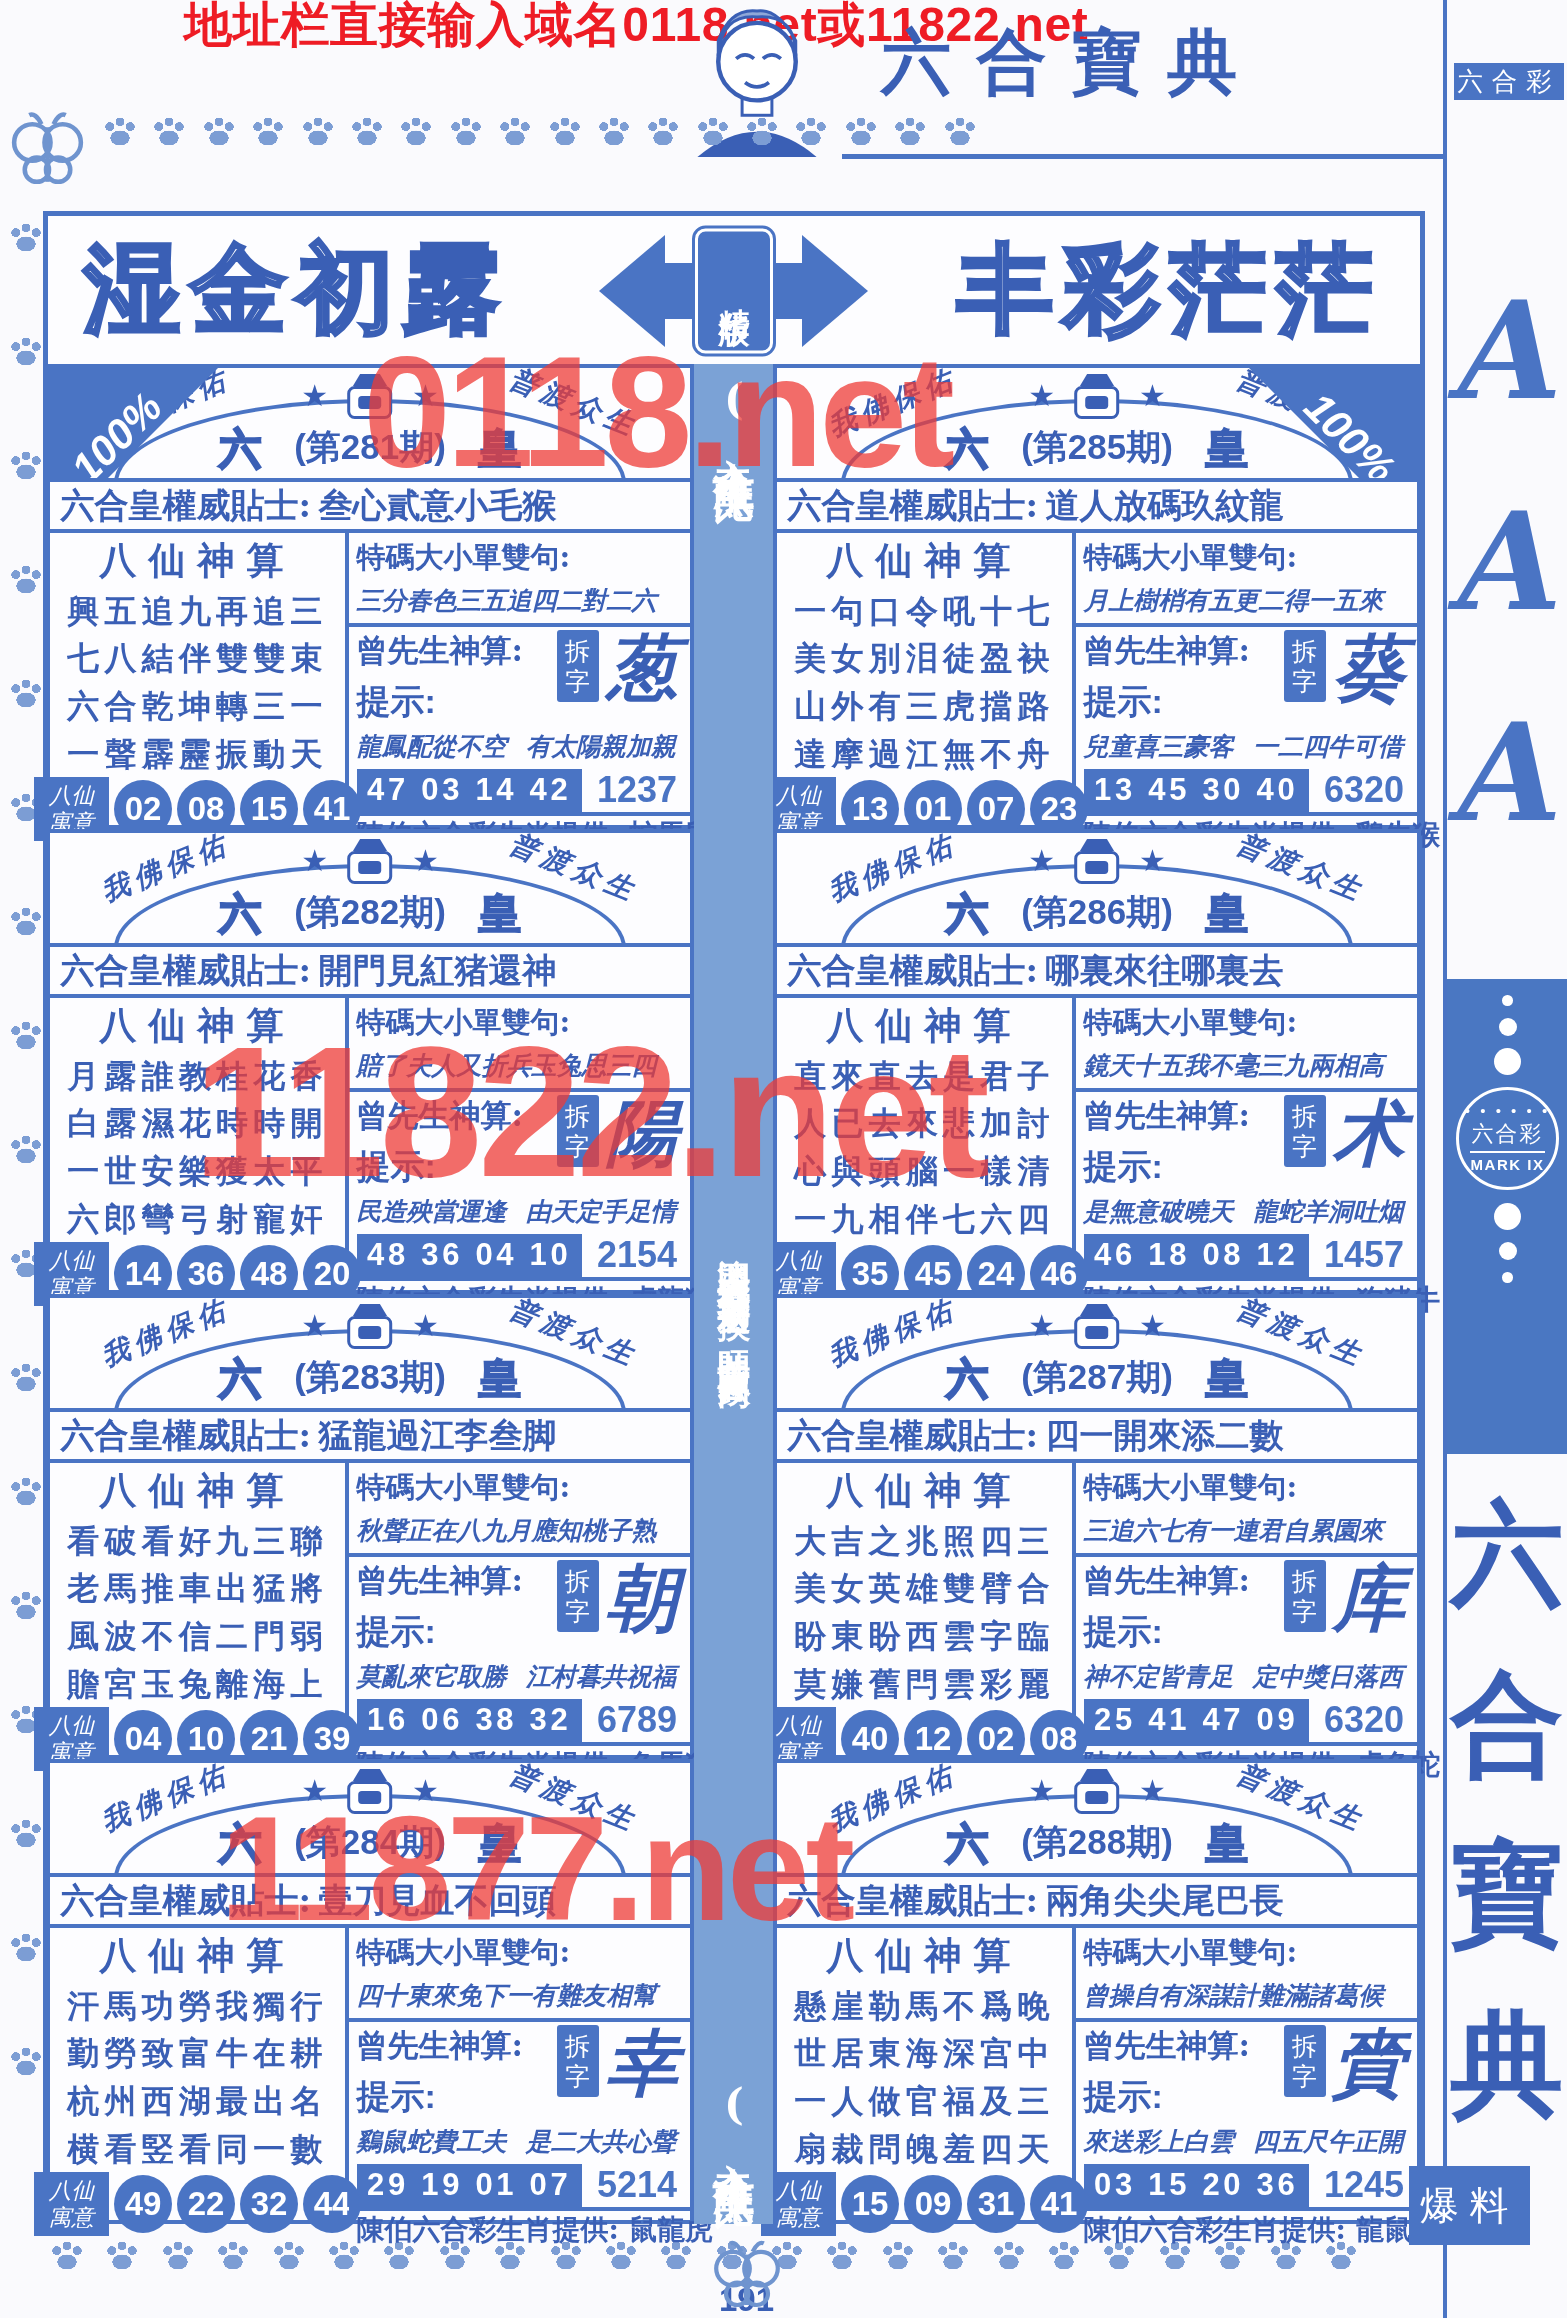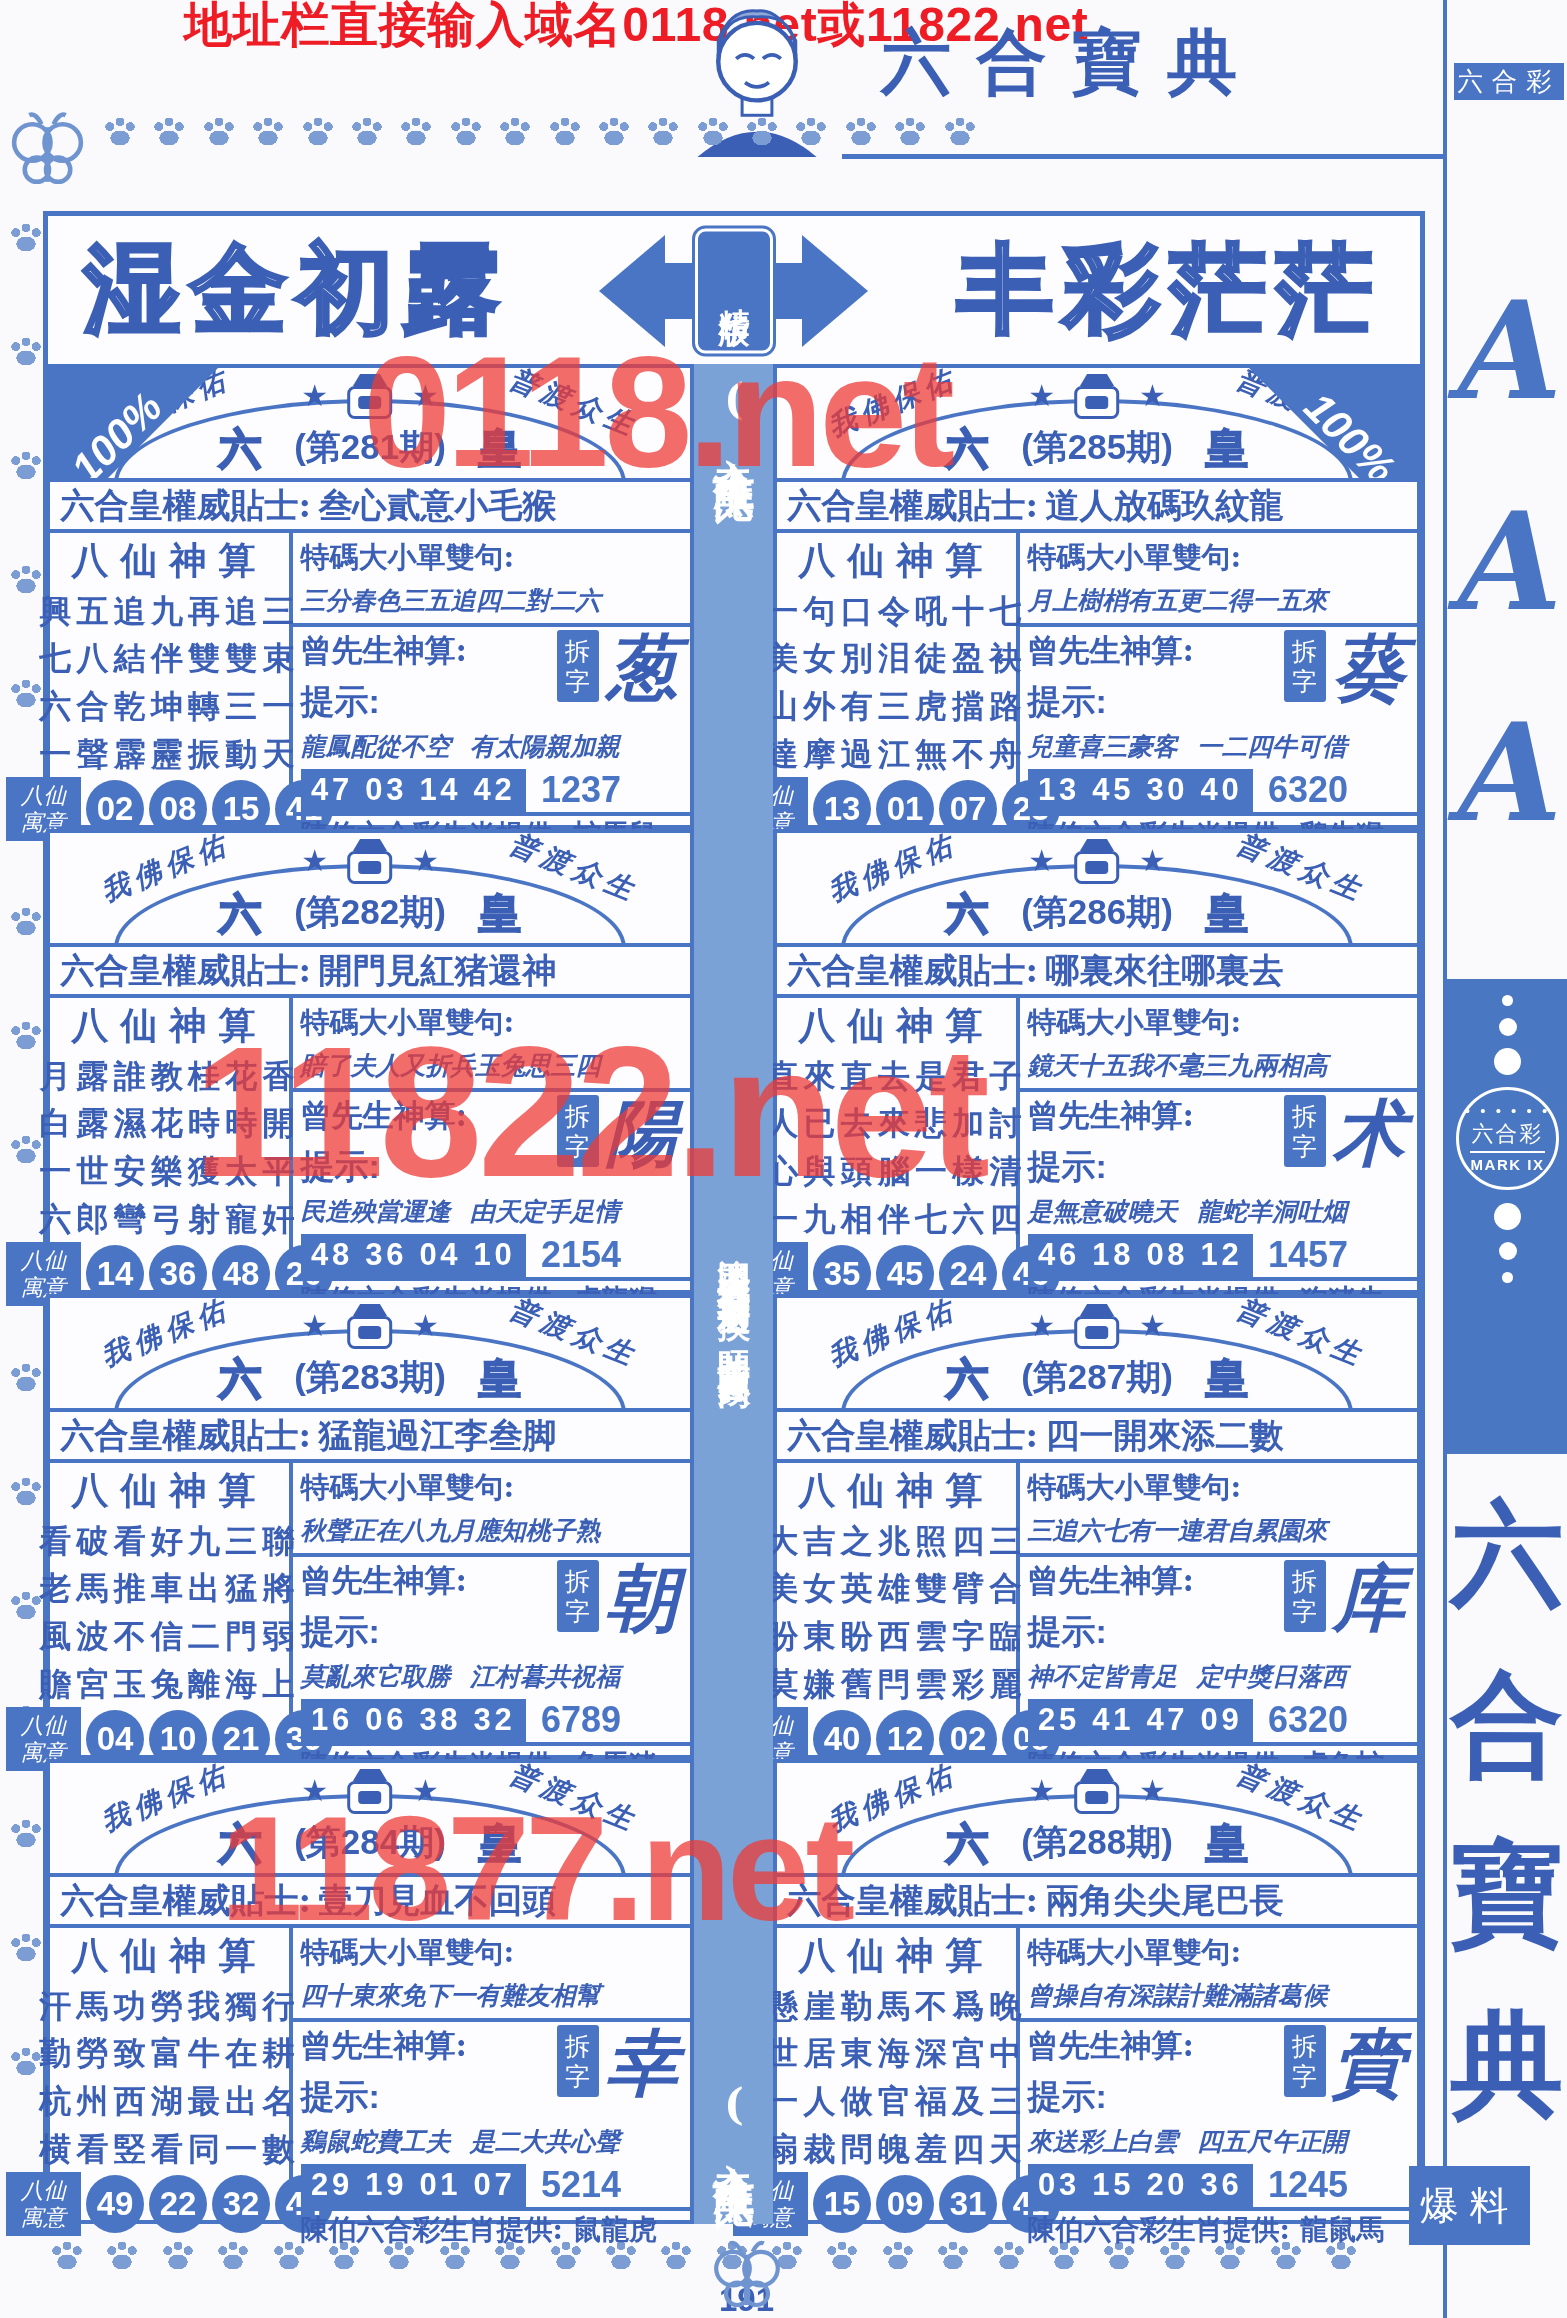--- a/index.html
+++ b/index.html
@@ -92,21 +92,21 @@
   .ribbon.l span{left:13.4px;top:46px;transform:rotate(-45deg);}
   .ribbon.r span{right:13.4px;top:46px;transform:rotate(45deg);}
 
   .tiprow{height:55px;border-top:4.5px solid var(--b);border-bottom:4.5px solid var(--b);
         display:flex;align-items:center;padding:0 10.5px;gap:7.5px;white-space:nowrap;
         font-family:"DejaVu Serif",serif;}
   .tiplabel{font-size:34px;font-weight:bold;}
   .tiptext{font-size:34px;font-weight:bold;font-family:Liberation Mono, monospace;}
 
   .pbody{display:flex;height:290px;}
-  .pleft{width:243px;border-right:4.5px solid var(--b);display:flex;flex-direction:column;
+  .pleft{width:299px;border-right:4.5px solid var(--b);display:flex;flex-direction:column;
         align-items:center;padding-top:3px;}
   .btitle{font-size:37px;font-weight:bold;letter-spacing:12px;font-family:"DejaVu Serif",serif;}
   .pline{font-size:32px;letter-spacing:5.2px;font-weight:600;font-family:"DejaVu Serif",serif;
         margin-top:3.7px;white-space:nowrap;}
   .baxrow{margin-top:auto;margin-bottom:4.5px;display:flex;align-items:center;gap:5px;}
   .baxtag{width:75px;height:64px;background:var(--b);color:#fff;display:flex;flex-direction:column;
         align-items:center;justify-content:center;font-size:22.4px;line-height:27px;
         font-style:italic;font-family:"DejaVu Serif",serif;}
   .bubble{width:58px;height:58px;border-radius:50%;background:var(--b);color:#fff;display:flex;
         align-items:center;justify-content:center;font-size:33px;font-weight:bold;}

